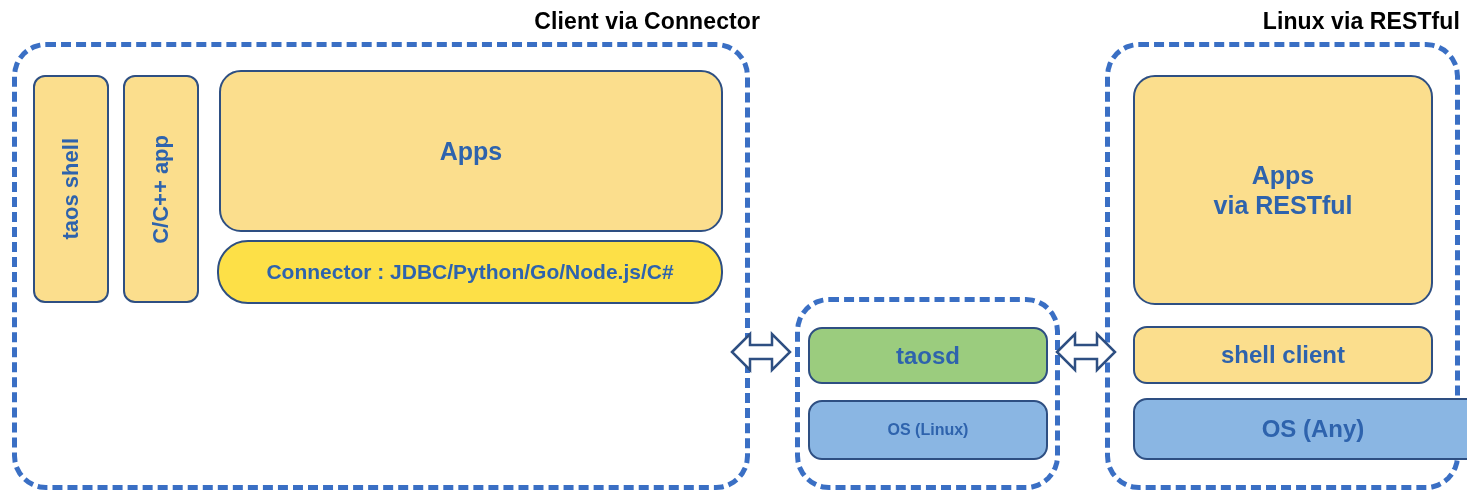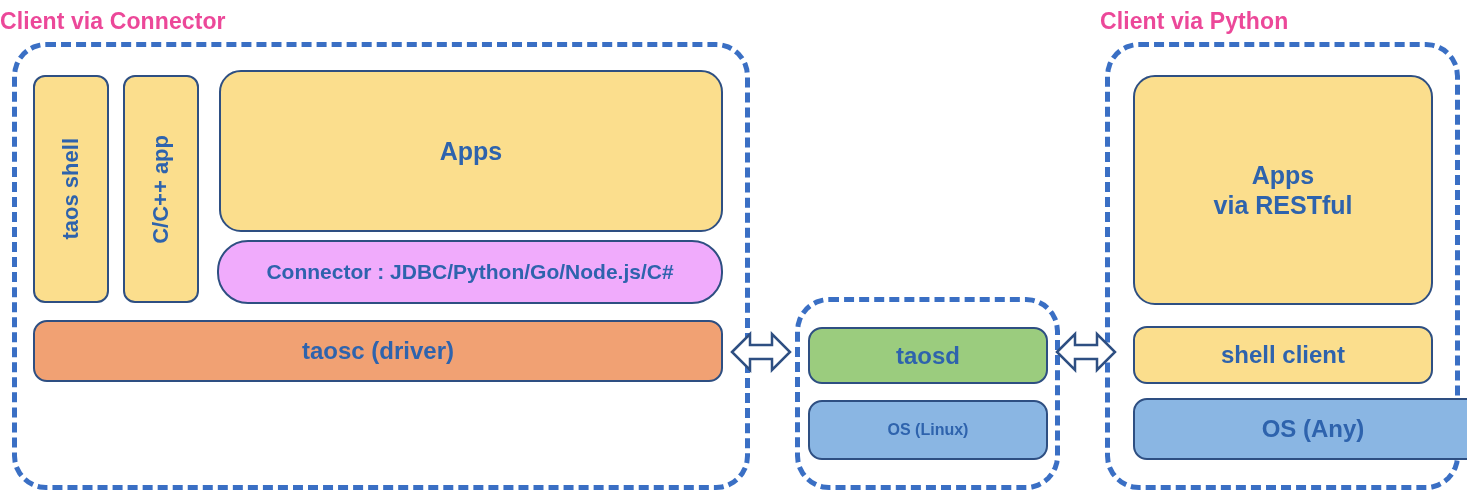--- a/index.html
+++ b/index.html
@@ -19,24 +19,24 @@
     position: relative;
     width: 1467px;
     height: 498px;
   }
 
   
   .section-title {
     position: absolute;
     font-weight: bold;
     font-size: 23px;
-    color: #ec4899;
+    color: #000000;
     letter-spacing: 0.1px;
     white-space: nowrap;
-    text-align: left;
+    text-align: right;
   }
   #title-connector { left: 0;    top: 8px;  width: 760px; }
   #title-server    { left: 790px; top: 8px; width: 270px; }
   #title-restful   { left: 1100px; top: 8px; width: 360px; }
 
   
   .dashed-group {
     position: absolute;
     border: 5px dashed #3a6fc4;
     border-radius: 34px;
@@ -65,21 +65,21 @@
     color: #2e63ad;
     font-weight: bold;
     font-size: 22px;
     text-align: center;
     line-height: 1.22;
   }
   .fill-yellow { background: #fbde8d; }
   .fill-orange { background: #f1a173; }
   .fill-blue   { background: #8ab6e3; }
   .fill-green  { background: #9bcc7e; }
-  .fill-gray   { background: #f0abfc; border-radius: 31px; }
+  .fill-gray   { background: #fde047; border-radius: 31px; }
 
   .vertical-node {
     border-radius: 12px;
   }
   .vertical-node .vlabel {
     writing-mode: vertical-rl;
     transform: rotate(180deg);
     white-space: nowrap;
     font-weight: bold;
     font-size: 22px;
@@ -121,21 +121,21 @@
   #arrow-left-server  { left: 730px;  top: 325px; }
   #arrow-server-right { left: 1055px; top: 325px; }
   .arrow svg { display: block; width: 100%; height: 100%; }
 </style>
 </head>
 <body>
 
 <div id="stage">
 
   <div id="title-connector" class="section-title">Client via Connector</div>
-  <div id="title-restful" class="section-title">Client via Python</div>
+  <div id="title-restful" class="section-title">Linux via RESTful</div>
 
   <div id="group-connector" class="dashed-group"></div>
   <div id="group-server" class="dashed-group"></div>
   <div id="group-restful" class="dashed-group"></div>
 
   <div id="node-taos-shell" class="node vertical-node fill-yellow">
     <span class="vlabel">taos shell</span>
   </div>
 
   <div id="node-cpp-app" class="node vertical-node fill-yellow">
@@ -143,23 +143,20 @@
   </div>
 
   <div id="node-apps" class="node fill-yellow">
     <span>Apps</span>
   </div>
 
   <div id="node-connector" class="node fill-gray">
     <span>Connector : JDBC/Python/Go/Node.js/C#</span>
   </div>
 
-  <div id="node-taosc" class="node fill-orange">
-    <span>taosc (driver)</span>
-  </div>
 
 
   <div id="arrow-left-server" class="arrow">
     <svg viewBox="0 0 62 54" xmlns="http://www.w3.org/2000/svg">
       <polygon points="2,27 20,9 20,20 42,20 42,9 60,27 42,45 42,34 20,34 20,45" fill="#ffffff" stroke="#2e4f82" stroke-width="2.5" stroke-linejoin="miter"></polygon>
     </svg>
   </div>
 
   <div id="node-taosd" class="node fill-green">
     <span>taosd</span>

